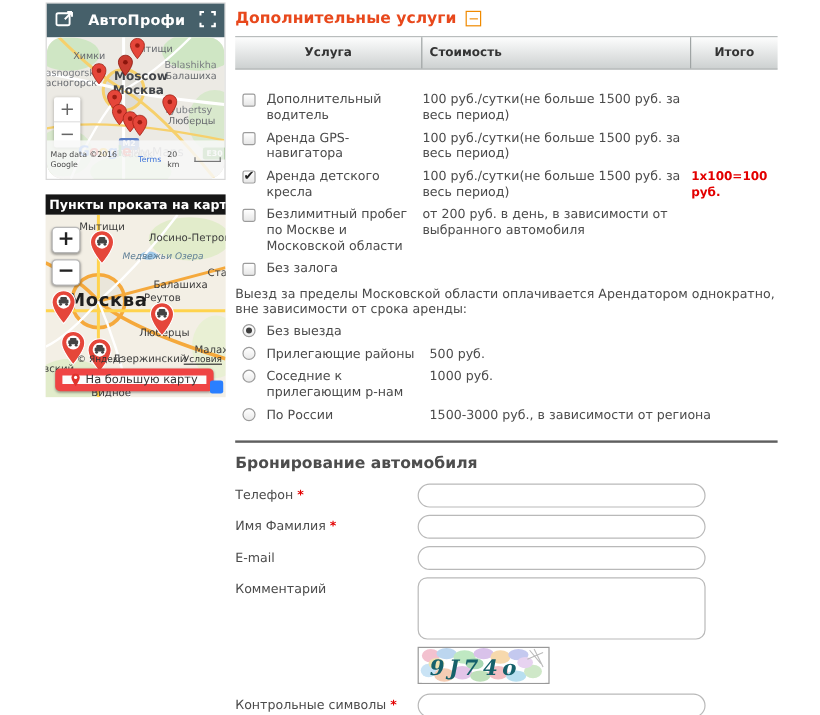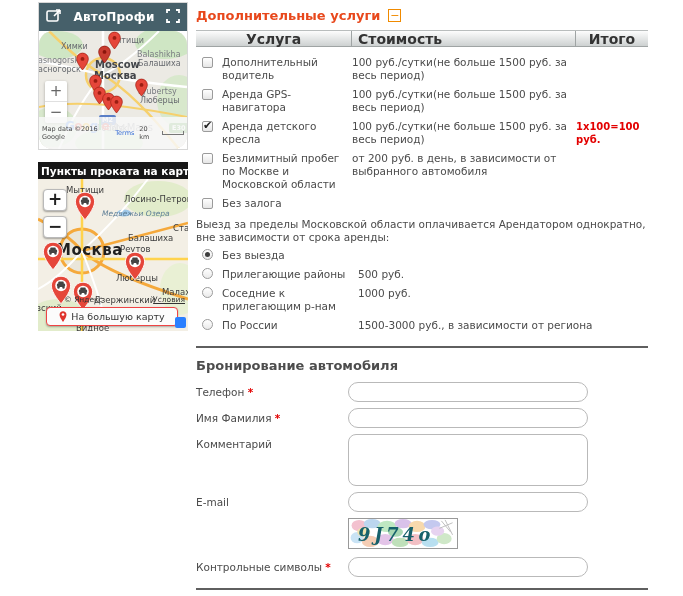--- a/index.html
+++ b/index.html
@@ -42,43 +42,43 @@
   .ymap-body .map-label { color:#3c3c3c; font-size:8.5px; }
   .ymap-body .map-label.huge { font-size:15px; font-weight:bold; color:#1f1f1f; letter-spacing:.5px; }
   .ymap-body .map-label.water { color:#5f7f96; font-style:italic; font-size:7.5px; }
   .yzoom { position:absolute; left:5px; top:10px; width:24px; }
   .yzoom div { height:22px; background:#fff; border:1px solid #b9b9b9; border-radius:4px; text-align:center;
                font-size:17px; font-weight:bold; color:#222; line-height:19px; margin-bottom:5px;
                box-shadow:0 1px 2px rgba(0,0,0,.35); cursor:pointer; }
   .ycopy { position:absolute; right:3px; bottom:27px; font-size:7.5px; color:#333; }
   .ycopy .ylink { text-decoration:underline; color:#333;padding-left:48px; }
   .ybig-btn { position:absolute; left:8px; bottom:5px; width:132px; height:19px; background:#fcfcfc;
-              border:1px solid #ef4444; border-radius:4px; box-shadow:0 1px 2px rgba(0,0,0,.3);
+              border:6px solid #ef4444; border-radius:4px; box-shadow:0 1px 2px rgba(0,0,0,.3);
               display:flex; align-items:center; justify-content:center; gap:4px;
               font-size:9.5px; color:#333; cursor:pointer; }
   .ybtn-pin { width:8px; height:11px; }
   .ypano { position:absolute; right:2px; bottom:3px; width:11px; height:11px; background:#2a7fff; border-radius:2px; }
 
   
   .content { position:absolute; left:196px; top:8px; width:452px; }
 
   .svc-heading-row { display:flex; align-items:center; gap:8px; }
   .svc-heading { color:#e8481c; font-size:13px; font-weight:bold; }
   .collapse-box { width:13px; height:13px; border:1px solid #f08a00; color:#f08a00; font-size:11px;
                   line-height:11px; text-align:center; cursor:pointer; background:#fff; }
 
   .svc-table { margin-top:7px; }
-  .svc-head { display:grid; grid-template-columns:156px 224px 72px; height:17px;
+  .svc-head { display:grid; grid-template-columns:156px 224px 72px; height:28px;
               background:linear-gradient(#fdfdfd,#cdd1d1); border-top:1px solid #b9bdbd;
-              border-bottom:1px solid #9fa4a4; font-size:14px; font-weight:bold; color:#333; }
+              border-bottom:1px solid #9fa4a4; font-size:10px; font-weight:bold; color:#333; }
   .svc-head .hc { display:flex; align-items:center; }
   .svc-head .hc1 { justify-content:center; border-right:1px solid #9fa4a4; }
   .svc-head .hc2 { padding-left:6px; border-right:1px solid #9fa4a4; }
   .svc-head .hc3 { justify-content:center; }
-  .svc-rows { padding-top:6px; }
+  .svc-rows { padding-top:16px; }
   .svc-row { display:grid; grid-template-columns:26px 130px 224px 72px; padding:3px 0; font-size:10.5px; line-height:13px; }
   .svc-row .total { color:#e30000; font-weight:bold; font-size:10px; }
 
   .cb { width:11px; height:11px; margin-left:6px; margin-top:1px; border:1px solid #9b9b9b; border-radius:2px;
         background:linear-gradient(#fff,#e6e6e6); position:relative; cursor:pointer; }
   .cb.on::after { content:"✔"; position:absolute; top:-3px; left:0px; font-size:11px; color:#222; }
 
   .trip-note { margin-top:5px; font-size:10.5px; line-height:13px; }
   .trip-options { margin-top:2px; }
   .trip-row { display:grid; grid-template-columns:26px 136px auto; padding:3px 0; font-size:10.5px; line-height:13px; }
@@ -370,26 +370,26 @@
     <div class="form">
       <div class="form-row">
         <label><span>Телефон</span> <span class="req on">*</span></label>
         <input class="ti" type="text" value="" style="">
       </div>
       <div class="form-row">
         <label><span>Имя Фамилия</span> <span class="req on">*</span></label>
         <input class="ti" type="text" value="" style="">
       </div>
       <div class="form-row">
+        <label><span>E-mail</span> </label>
+        <input class="ti" type="text" value="" style="">
+      </div>
+      <div class="form-row">
         <label><span>Комментарий</span></label>
         <textarea class="ta" style=""></textarea>
-      </div>
-      <div class="form-row">
-        <label><span>E-mail</span> </label>
-        <input class="ti" type="text" value="" style="">
       </div>
       <div class="captcha-row">
         <span></span>
         <svg class="captcha" viewBox="0 0 110 31">
           <rect width="110" height="31" fill="#fff"></rect>
           <ellipse cx="8" cy="7" rx="8" ry="6" fill="#f3c1cf"></ellipse>
             <ellipse cx="22" cy="5" rx="9" ry="5" fill="#bcd6ef"></ellipse>
           <ellipse cx="38" cy="8" rx="10" ry="6" fill="#bfe8c2"></ellipse>
             <ellipse cx="55" cy="5" rx="9" ry="5" fill="#d9c2ea"></ellipse>
           <ellipse cx="70" cy="8" rx="9" ry="6" fill="#f7d9ad"></ellipse>

